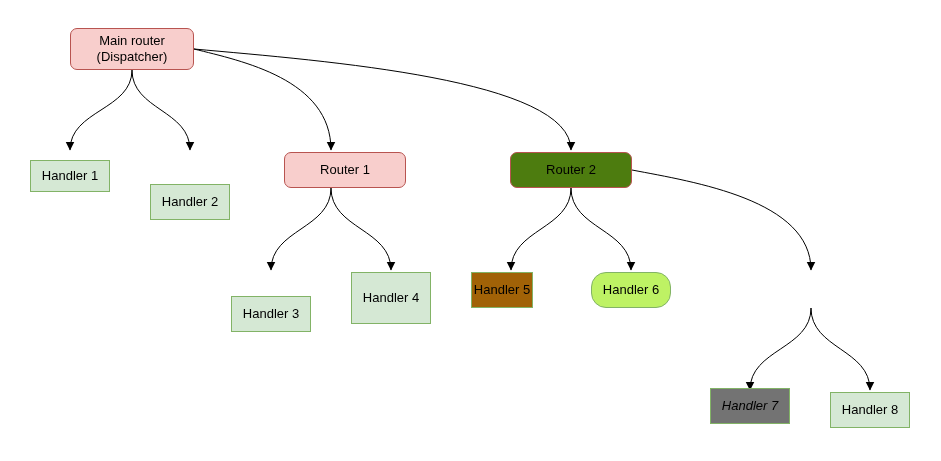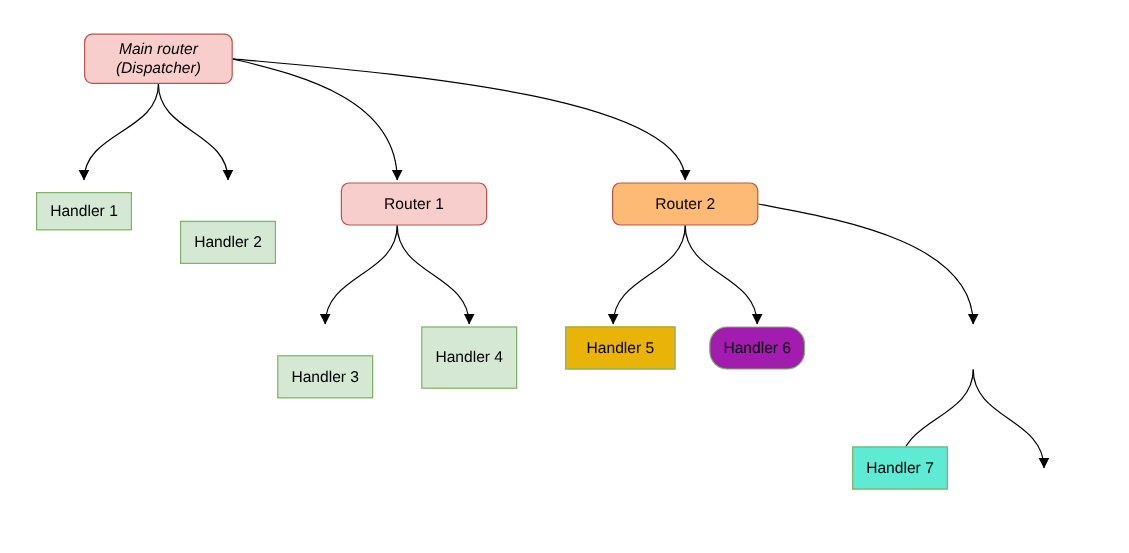--- a/index.html
+++ b/index.html
@@ -62,44 +62,47 @@
       <path d="M 194 49 C 241.95 61, 331 79.3, 331 150" class="edge" stroke="#000000" marker-end="url(#arrow)"></path>
       <path d="M 194 49 C 325.95 61, 571 79.3, 571 150" class="edge" stroke="#000000" marker-end="url(#arrow)"></path>
       <path d="M 331 188 C 331 229, 271 229, 271 270" class="edge" stroke="#000000" marker-end="url(#arrow)"></path>
       <path d="M 331 188 C 331 229, 391 229, 391 270" class="edge" stroke="#000000" marker-end="url(#arrow)"></path>
       <path d="M 571 188 C 571 229, 511 229, 511 270" class="edge" stroke="#000000" marker-end="url(#arrow)"></path>
       <path d="M 571 188 C 571 229, 631 229, 631 270" class="edge" stroke="#000000" marker-end="url(#arrow)"></path>
       <path d="M 632 170 C 694.65 182, 811 200, 811 270" class="edge" stroke="#000000" marker-end="url(#arrow)"></path>
       <path d="M 811 308 C 811 349, 750 349, 750 390" class="edge" stroke="#000000" marker-end="url(#arrow)"></path>
       <path d="M 811 308 C 811 349, 870 349, 870 390" class="edge" stroke="#000000" marker-end="url(#arrow)"></path>
     </svg>
-<div class="node router" style="left: 70px; top: 28px; width: 124px; height: 42px; background: rgb(248, 206, 204); border-color: rgb(184, 84, 80); font-style: italic;">
+<div class="node router" style="left: 70px; top: 28px; width: 124px; height: 42px; background: rgb(248, 206, 204); border-color: rgb(184, 84, 80);">
       <div class="node-line">Main router</div>
       <div class="node-line">(Dispatcher)</div>
     </div>
     <div class="node handler" style="left: 30px; top: 160px; width: 80px; height: 32px; background: rgb(213, 232, 212); border-color: rgb(130, 179, 102);">
       <div class="node-line">Handler 1</div>
     </div>
     <div class="node handler" style="left: 150px; top: 152px; width: 80px; height: 36px; background: rgb(213, 232, 212); border-color: rgb(130, 179, 102); margin-top: 32px;">
       <div class="node-line">Handler 2</div>
     </div>
     <div class="node router" style="left: 284px; top: 152px; width: 122px; height: 36px; background: rgb(248, 206, 204); border-color: rgb(184, 84, 80);">
       <div class="node-line">Router 1</div>
     </div>
-    <div class="node router" style="left: 510px; top: 152px; width: 122px; height: 36px; background: #fdba74; border-color: rgb(184, 84, 80);">
+    <div class="node router" style="left: 510px; top: 152px; width: 122px; height: 36px; background: #4d7c0f; border-color: rgb(184, 84, 80);">
       <div class="node-line">Router 2</div>
     </div>
     <div class="node handler" style="left: 231px; top: 272px; width: 80px; height: 36px; background: rgb(213, 232, 212); border-color: rgb(130, 179, 102); margin-top: 24px;">
       <div class="node-line">Handler 3</div>
     </div>
     <div class="node handler" style="left: 351px; top: 272px; width: 80px; height: 52px; background: rgb(213, 232, 212); border-color: rgb(130, 179, 102);">
       <div class="node-line">Handler 4</div>
     </div>
-    <div class="node handler" style="left: 471px; top: 272px; width: 92px; height: 36px; background: #eab308; border-color: rgb(130, 179, 102);">
+    <div class="node handler" style="left: 471px; top: 272px; width: 62px; height: 36px; background: #a16207; border-color: rgb(130, 179, 102);">
       <div class="node-line">Handler 5</div>
     </div>
-    <div class="node handler" style="left: 591px; top: 272px; width: 80px; height: 36px; background: #a21caf; border-color: rgb(130, 179, 102); border-radius: 15px;">
+    <div class="node handler" style="left: 591px; top: 272px; width: 80px; height: 36px; background: #bef264; border-color: rgb(130, 179, 102); border-radius: 15px;">
       <div class="node-line">Handler 6</div>
     </div>
-    <div class="node handler" style="left: 710px; top: 372px; width: 80px; height: 36px; background: #5eead4; border-color: rgb(130, 179, 102);">
+    <div class="node handler" style="left: 710px; top: 388px; width: 80px; height: 36px; background: #737373; border-color: rgb(130, 179, 102); font-style: italic;">
       <div class="node-line">Handler 7</div>
+    </div>
+    <div class="node handler" style="left: 830px; top: 392px; width: 80px; height: 36px; background: rgb(213, 232, 212); border-color: rgb(130, 179, 102);">
+      <div class="node-line">Handler 8</div>
     </div>
   </div>
 
 </body></html>

